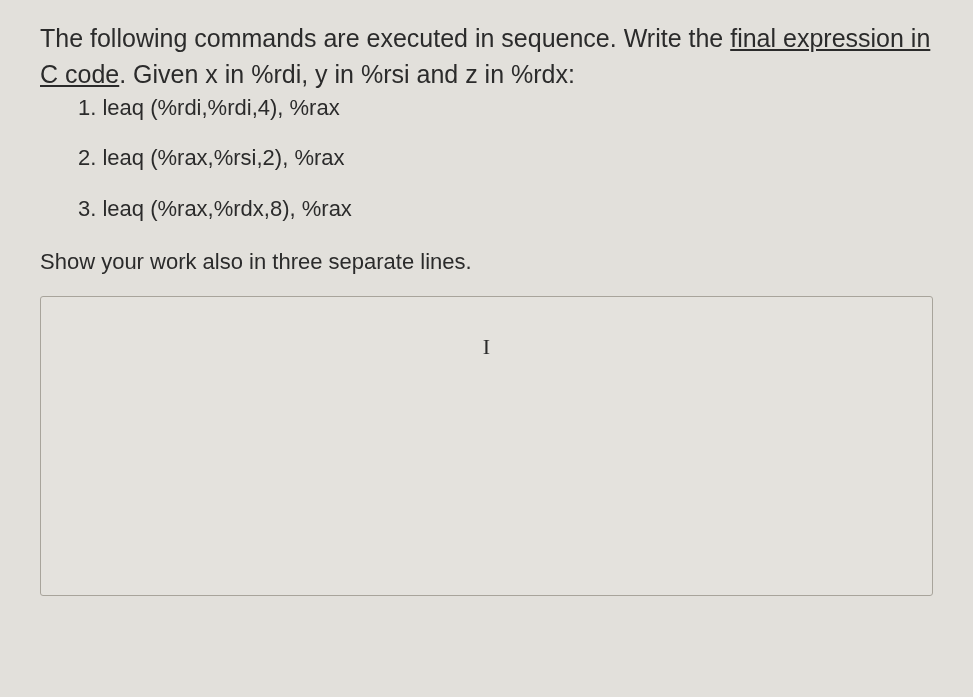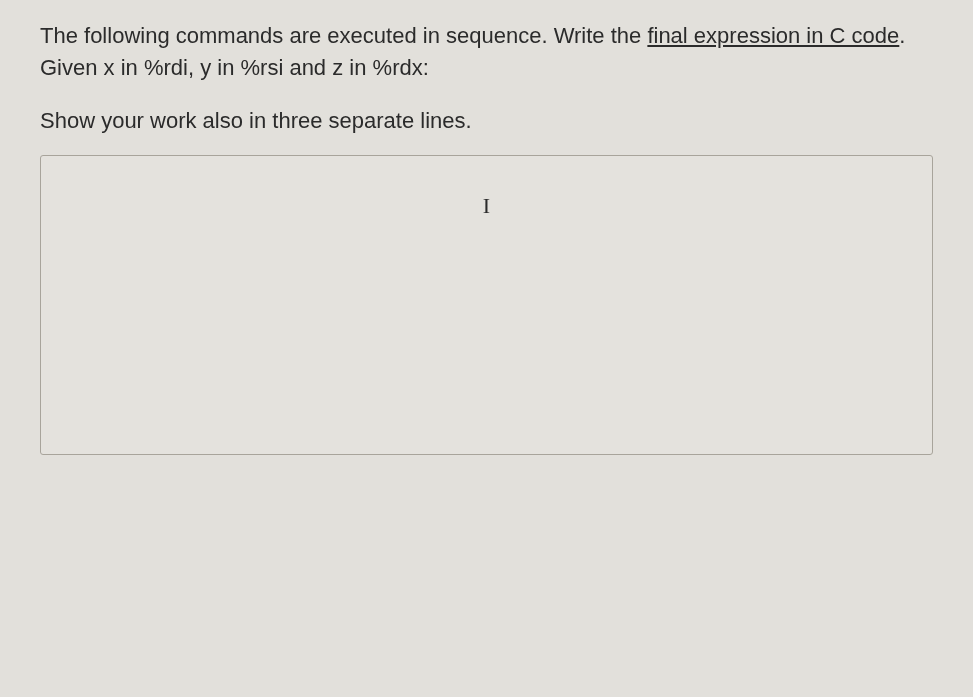--- a/index.html
+++ b/index.html
@@ -7,23 +7,22 @@
     width: 973px;
     height: 697px;
     background: #e2e0db;
     font-family: "Helvetica Neue", Arial, sans-serif;
     color: #2b2b2b;
     padding: 20px 40px 0 40px;
     overflow: hidden;
   }
   .content { }
   .intro {
-    font-size: 22px;
+    font-size: 25px;
     line-height: 1.45;
-    margin-bottom: 22px;
   }
   .intro .underline {
     text-decoration: underline;
   }
   .list {
     padding-left: 38px;
     margin-bottom: 22px;
   }
   .list-item {
     font-size: 22px;
@@ -64,20 +63,25 @@
   }
 </style>
 </head>
 <body>
 
 <div class="content">
   <p class="intro">
     <span>The following commands are executed in sequence. Write the </span><span class="underline">final expression in C code</span><span>. Given x in %rdi, y in %rsi and z in %rdx:</span>
   </p>
 
+  <div class="list">
+    <p class="list-item">1. leaq (%rdi,%rdi,4), %rax</p>
+    <p class="list-item">2. leaq (%rax,%rsi,2), %rax</p>
+    <p class="list-item">3.  leaq (%rax,%rdx,8), %rax</p>
+  </div>
 
   <p class="workline">Show your work also in three separate lines.</p>
 
   <div class="answer-wrap">
     <textarea class="answer-area" placeholder="" style=""></textarea>
     <span class="cursor-mark">I</span>
   </div>
 </div>
 
 </body></html>

